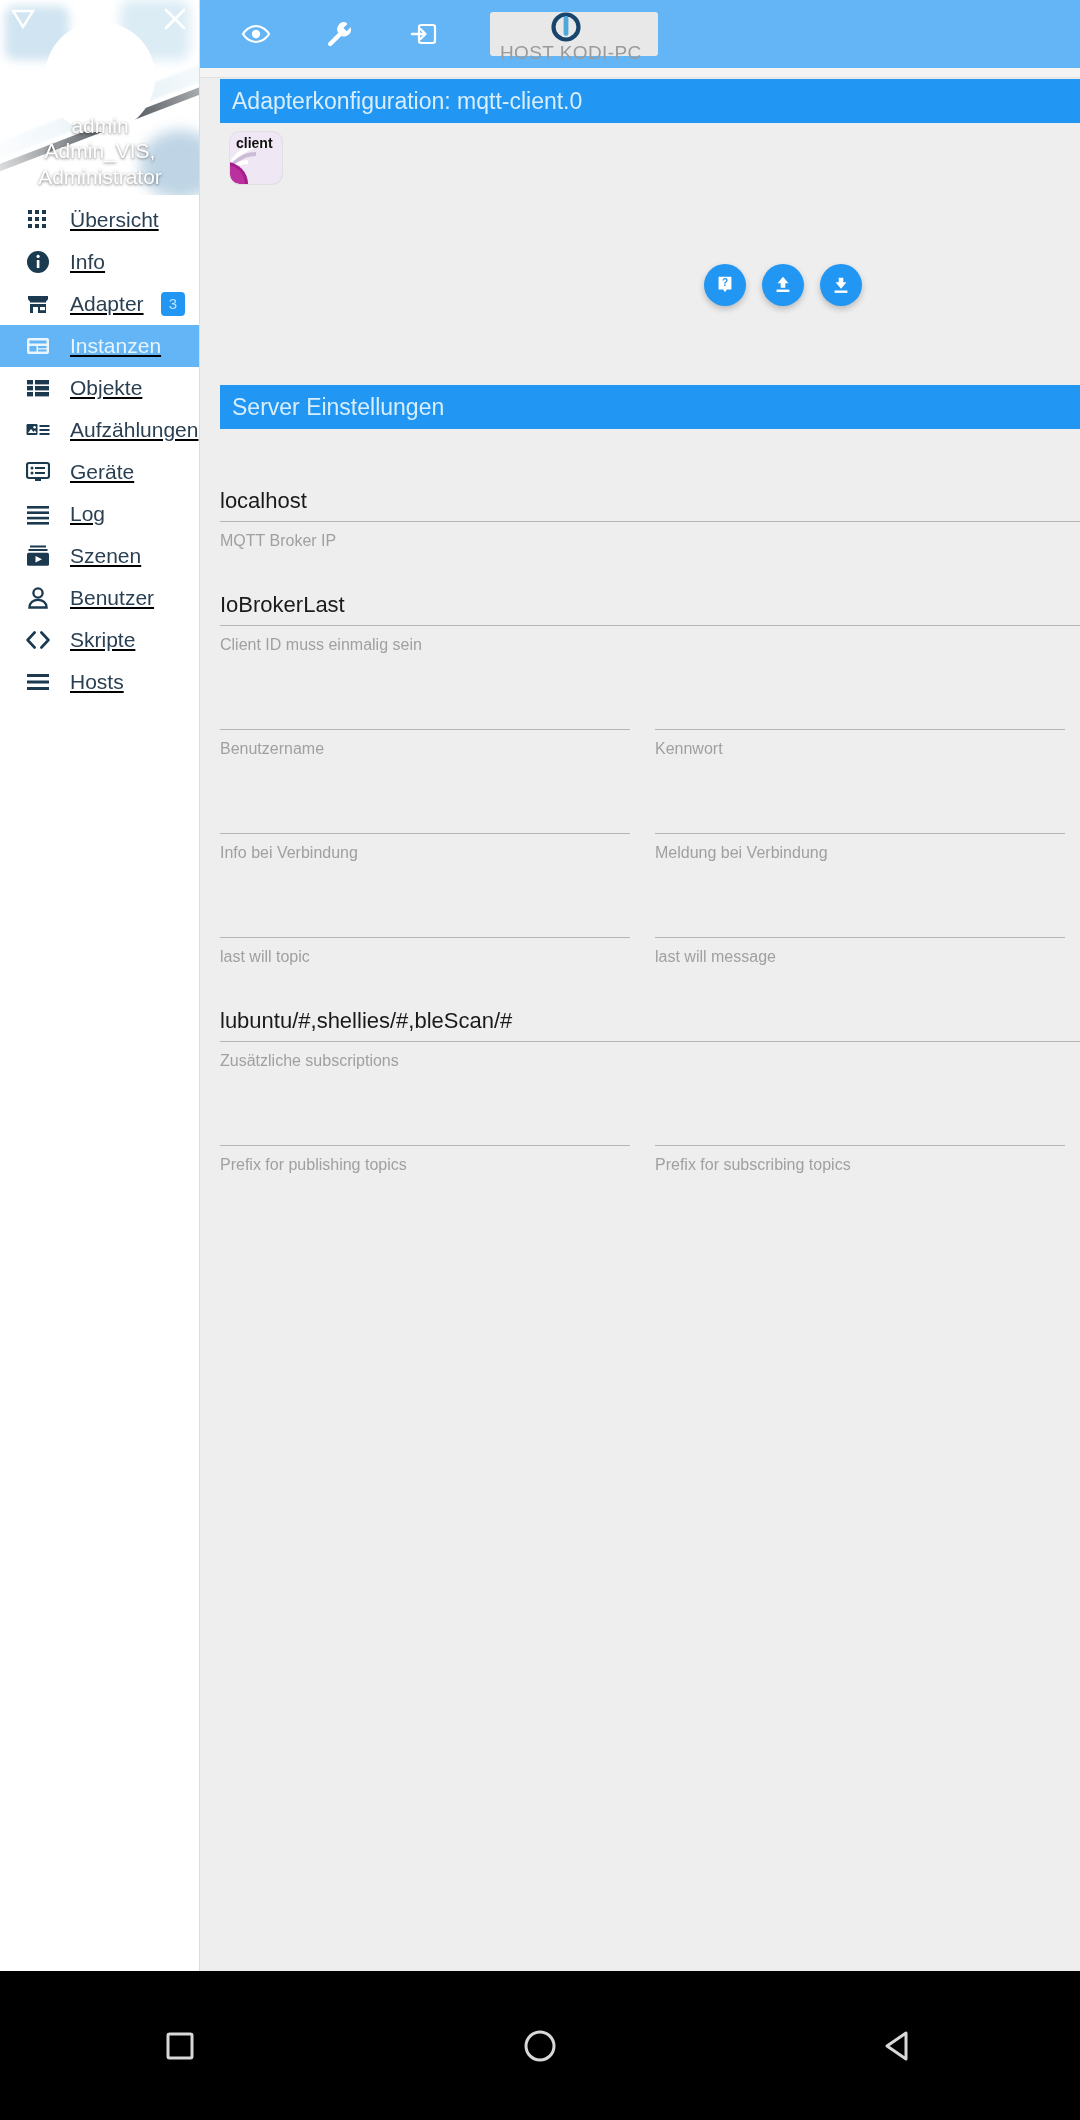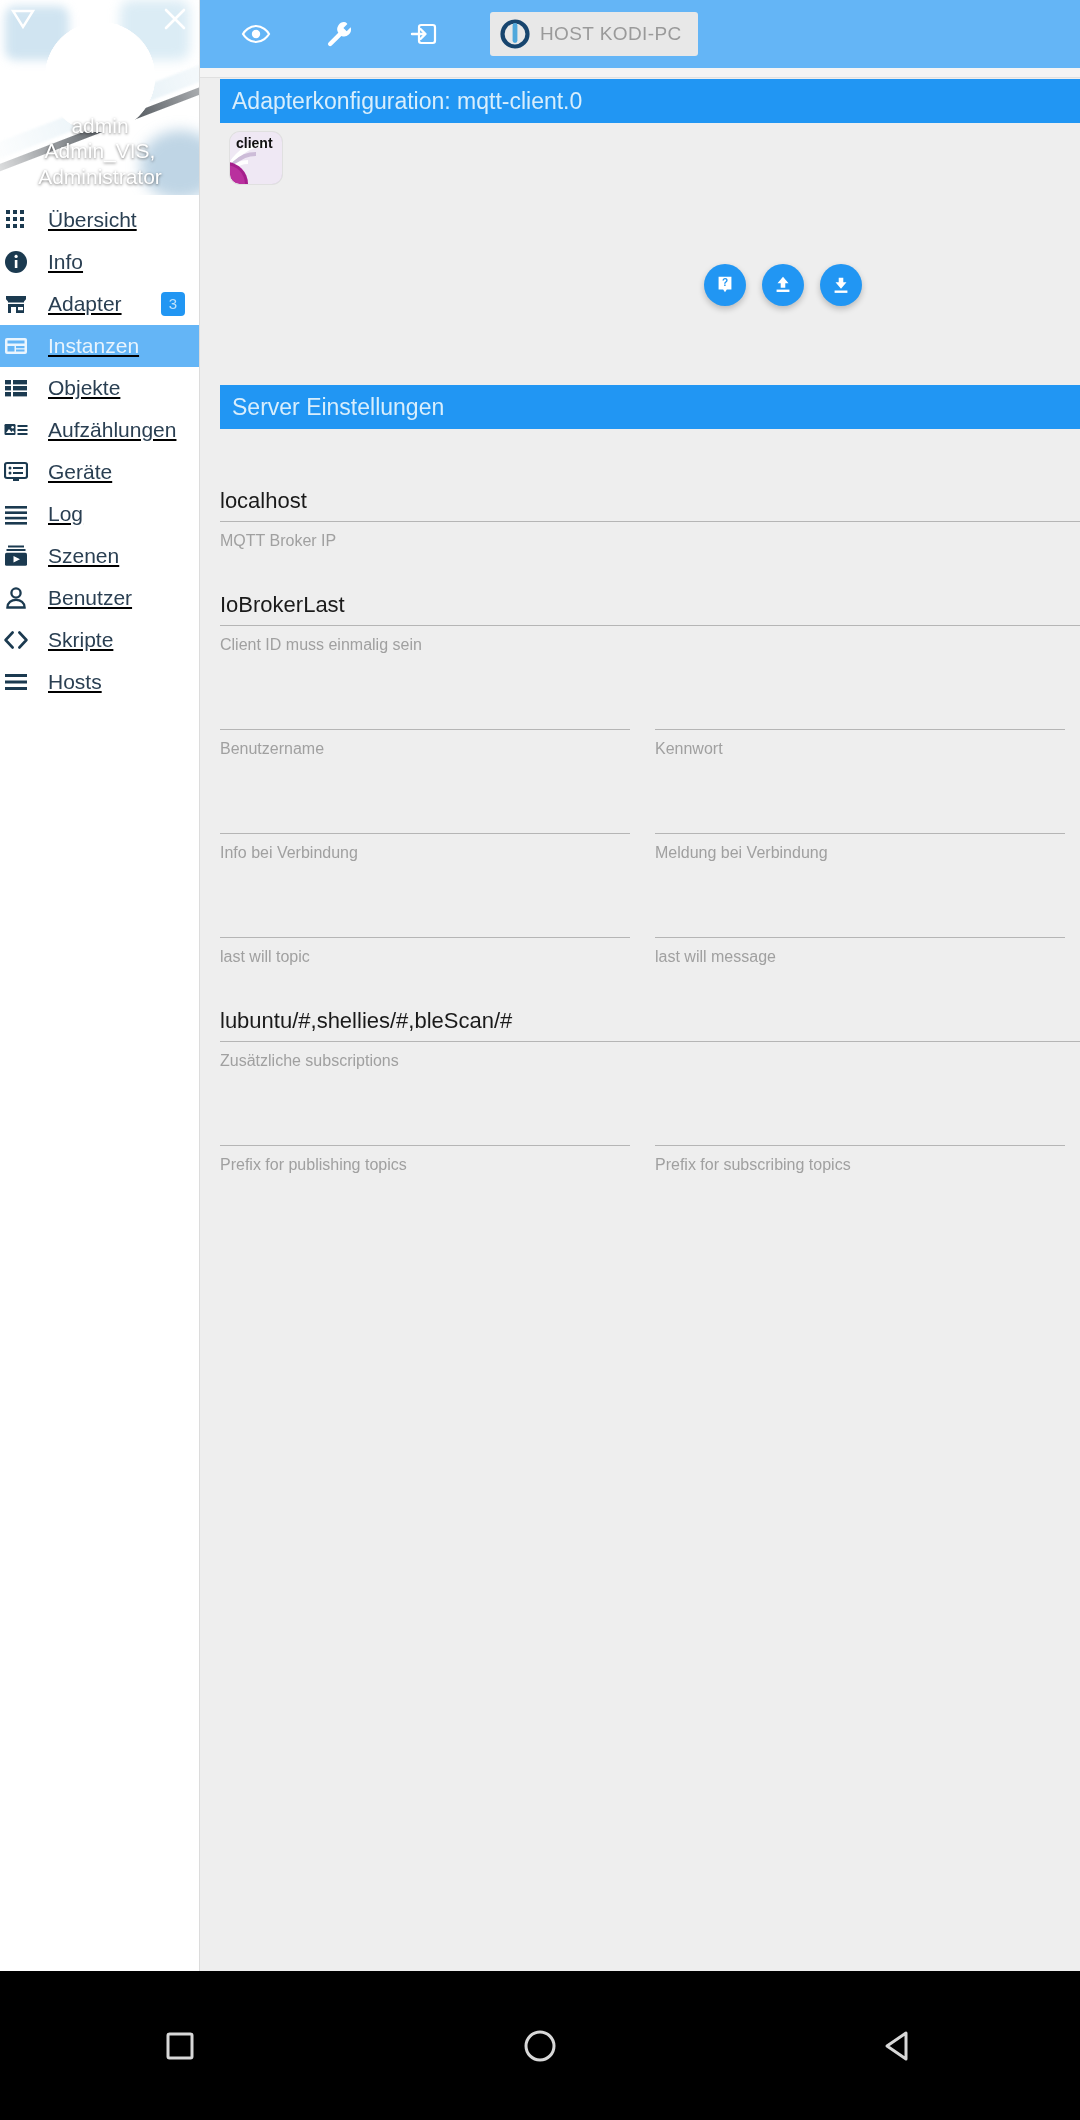--- a/index.html
+++ b/index.html
@@ -121,21 +121,21 @@
     text-align:center; color:#ffffff; font-size:21px; line-height:26px;
     text-shadow:0 1px 3px rgba(0,0,0,.55);
     z-index:3;
   }
 
   .nav-list { padding-top:4px; }
   .nav-item {
     position:relative;
     display:flex; align-items:center;
     height:42px;
-    padding-left:4px;
+    padding-left:26px;
     color:#1f3a4d;
     cursor:pointer;
   }
   .nav-item.selected { background:#64b5f6; }
   .nav-item.selected .nav-label { color:#e8f4fd; }
   .nav-item.selected .nav-icon svg { fill:#eaf5fe; }
   .nav-icon {
     width:34px; height:26px;
     display:flex; align-items:center; justify-content:flex-start;
     flex:0 0 34px;
@@ -170,20 +170,21 @@
   }
   .tb-btn svg { fill:#ffffff; }
   #host-chip {
     margin-left:38px;
     height:44px;
     background:#e8e8e8;
     border-radius:3px;
     display:flex; align-items:center;
     padding:0 16px 0 10px;
     cursor:pointer;
+    flex-direction:column;
   }
   #host-chip .logo { width:30px; height:30px; margin-right:10px; }
   #host-chip .host-label {
     font-size:19px; color:#9a9a9a; letter-spacing:.4px;
     white-space:nowrap;
   }
 
   
   #content {
     position:absolute; left:200px; top:68px;

